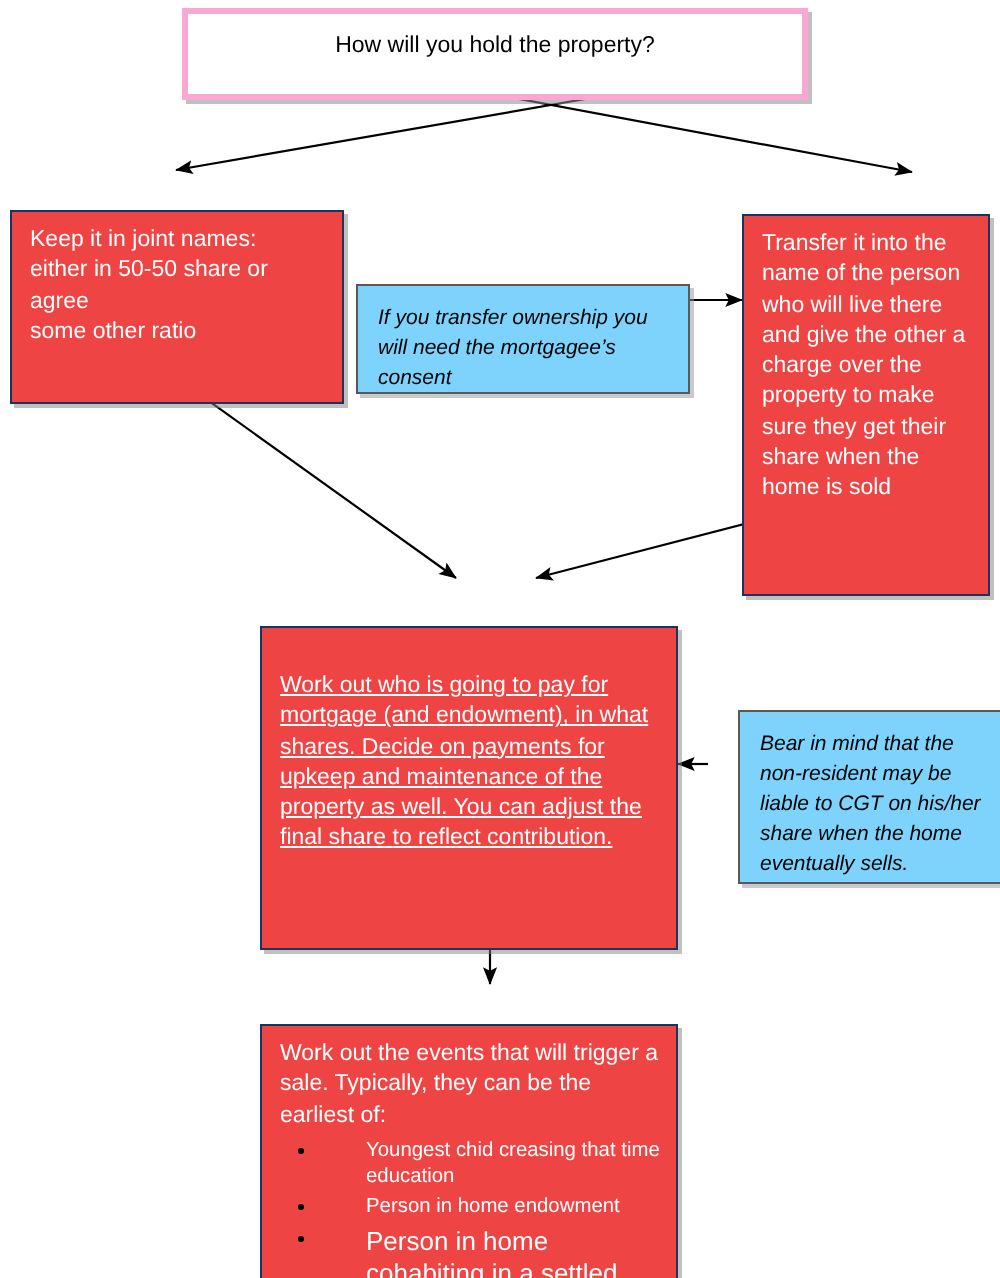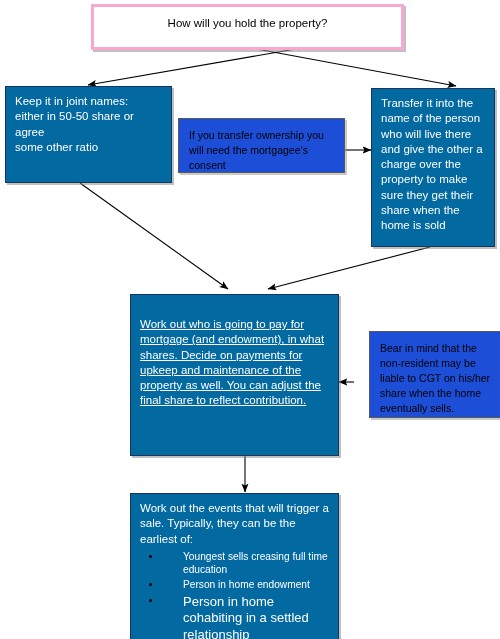--- a/index.html
+++ b/index.html
@@ -29,37 +29,40 @@
     display: flex;
     align-items: flex-start;
     justify-content: center;
     padding-top: 9px;
     font-size: 11.5px;
     color: #000000;
     line-height: 1.25;
   }
   
   .box-blue {
-    background: #0369a1;
+    background: #ef4444;
     border: 1px solid #17365d;
     box-shadow: 2px 2px 0 rgba(130,130,130,0.5);
     color: #ffffff;
     font-size: 11.5px;
     line-height: 1.33;
     padding: 7px 8px 6px 9px;
+    margin-top: 19px;
   }
   
   .box-note {
-    background: #1d4ed8;
+    background: #7dd3fc;
     border: 1px solid #595959;
     box-shadow: 2px 2px 0 rgba(150,150,150,0.5);
     color: #000000;
     font-size: 10.5px;
+    font-style: italic;
     line-height: 1.42;
     padding: 9px 10px;
+    margin-top: 24px;
   }
   .blue-para {
     margin: 0;
   }
   ul.bullets {
     list-style: none;
     margin: 3px 0 0 0;
     padding: 0;
   }
   ul.bullets li {
@@ -125,35 +128,35 @@
   <div class="node box-blue" style="left:5px; top:86px; width:167px; height:97px;">
     <p class="blue-para" style="white-space:pre-line;">Keep it in joint names:
 either in 50-50 share or agree
 some other ratio</p>
   </div>
 
   <div class="node box-note" style="left:178px; top:118px; width:167px; height:55px;">
     <span>If you transfer ownership you will need the mortgagee’s consent</span>
   </div>
 
-  <div class="node box-blue" style="left:371px; top:88px; width:124px; height:159px;">
+  <div class="node box-blue" style="left:371px; top:88px; width:124px; height:191px;">
     <p class="blue-para">Transfer it into the name of the person who will live there and give the other a charge over the property to make sure they get their share when the home is sold</p>
   </div>
 
   <div class="node box-blue" style="left:130px; top:294px; width:209px; height:162px;text-decoration:underline;">
     <p class="blue-para" style="margin-top:15px;">Work out who is going to pay for mortgage (and endowment), in what shares.  Decide on payments for upkeep and maintenance of the property as well.  You can adjust the final share to reflect contribution.</p>
   </div>
 
   <div class="node box-note" style="left:369px; top:331px; width:140px; height:87px;">
     <span>Bear in mind that the non-resident may be liable to CGT on his/her share when the home eventually sells.</span>
   </div>
 
   <div class="node box-blue" style="left:130px; top:493px; width:209px; height:167px;">
     <p class="blue-para">Work out the events that will trigger a sale.  Typically, they can be the earliest of:</p>
     <ul class="bullets">
-      <li>Youngest sells creasing full time education</li>
+      <li>Youngest chid creasing that time education</li>
       <li>Person in home endowment</li>
       <li class="small">Person in home cohabiting in a settled relationship</li>
       <li>Person in ratio dying</li>
     </ul>
   </div>
 
 </div>
 
 </body></html>

